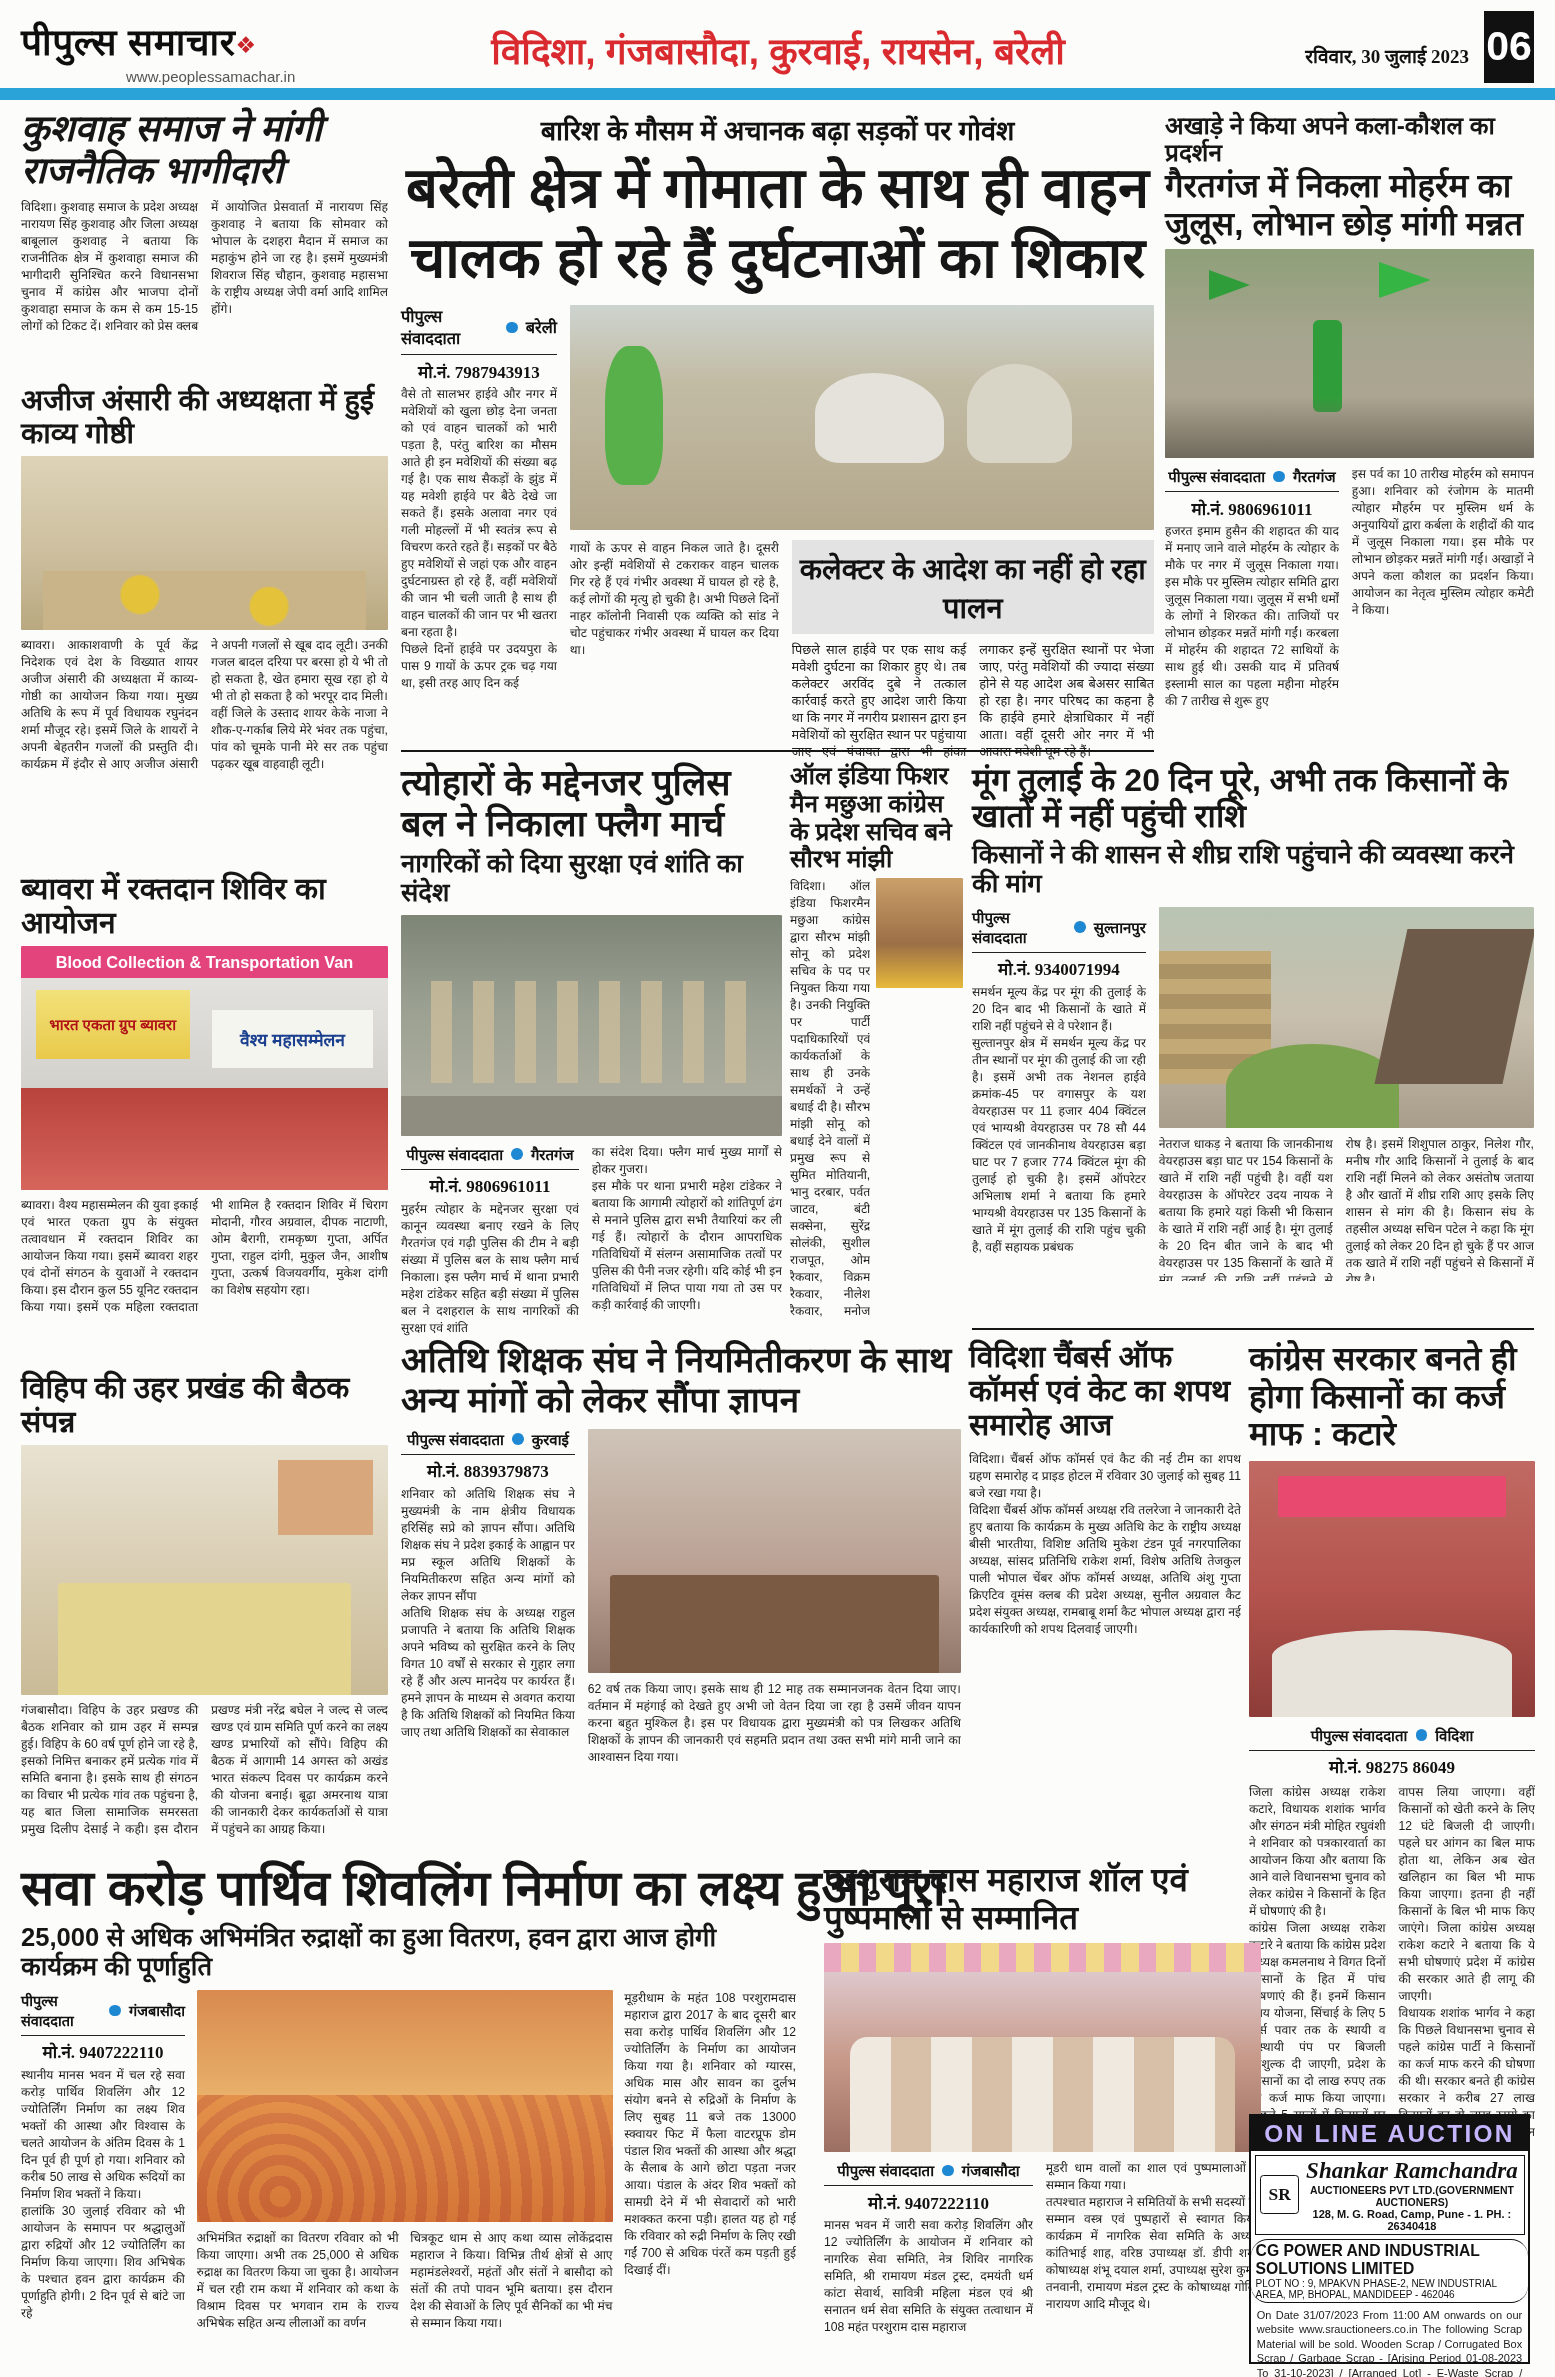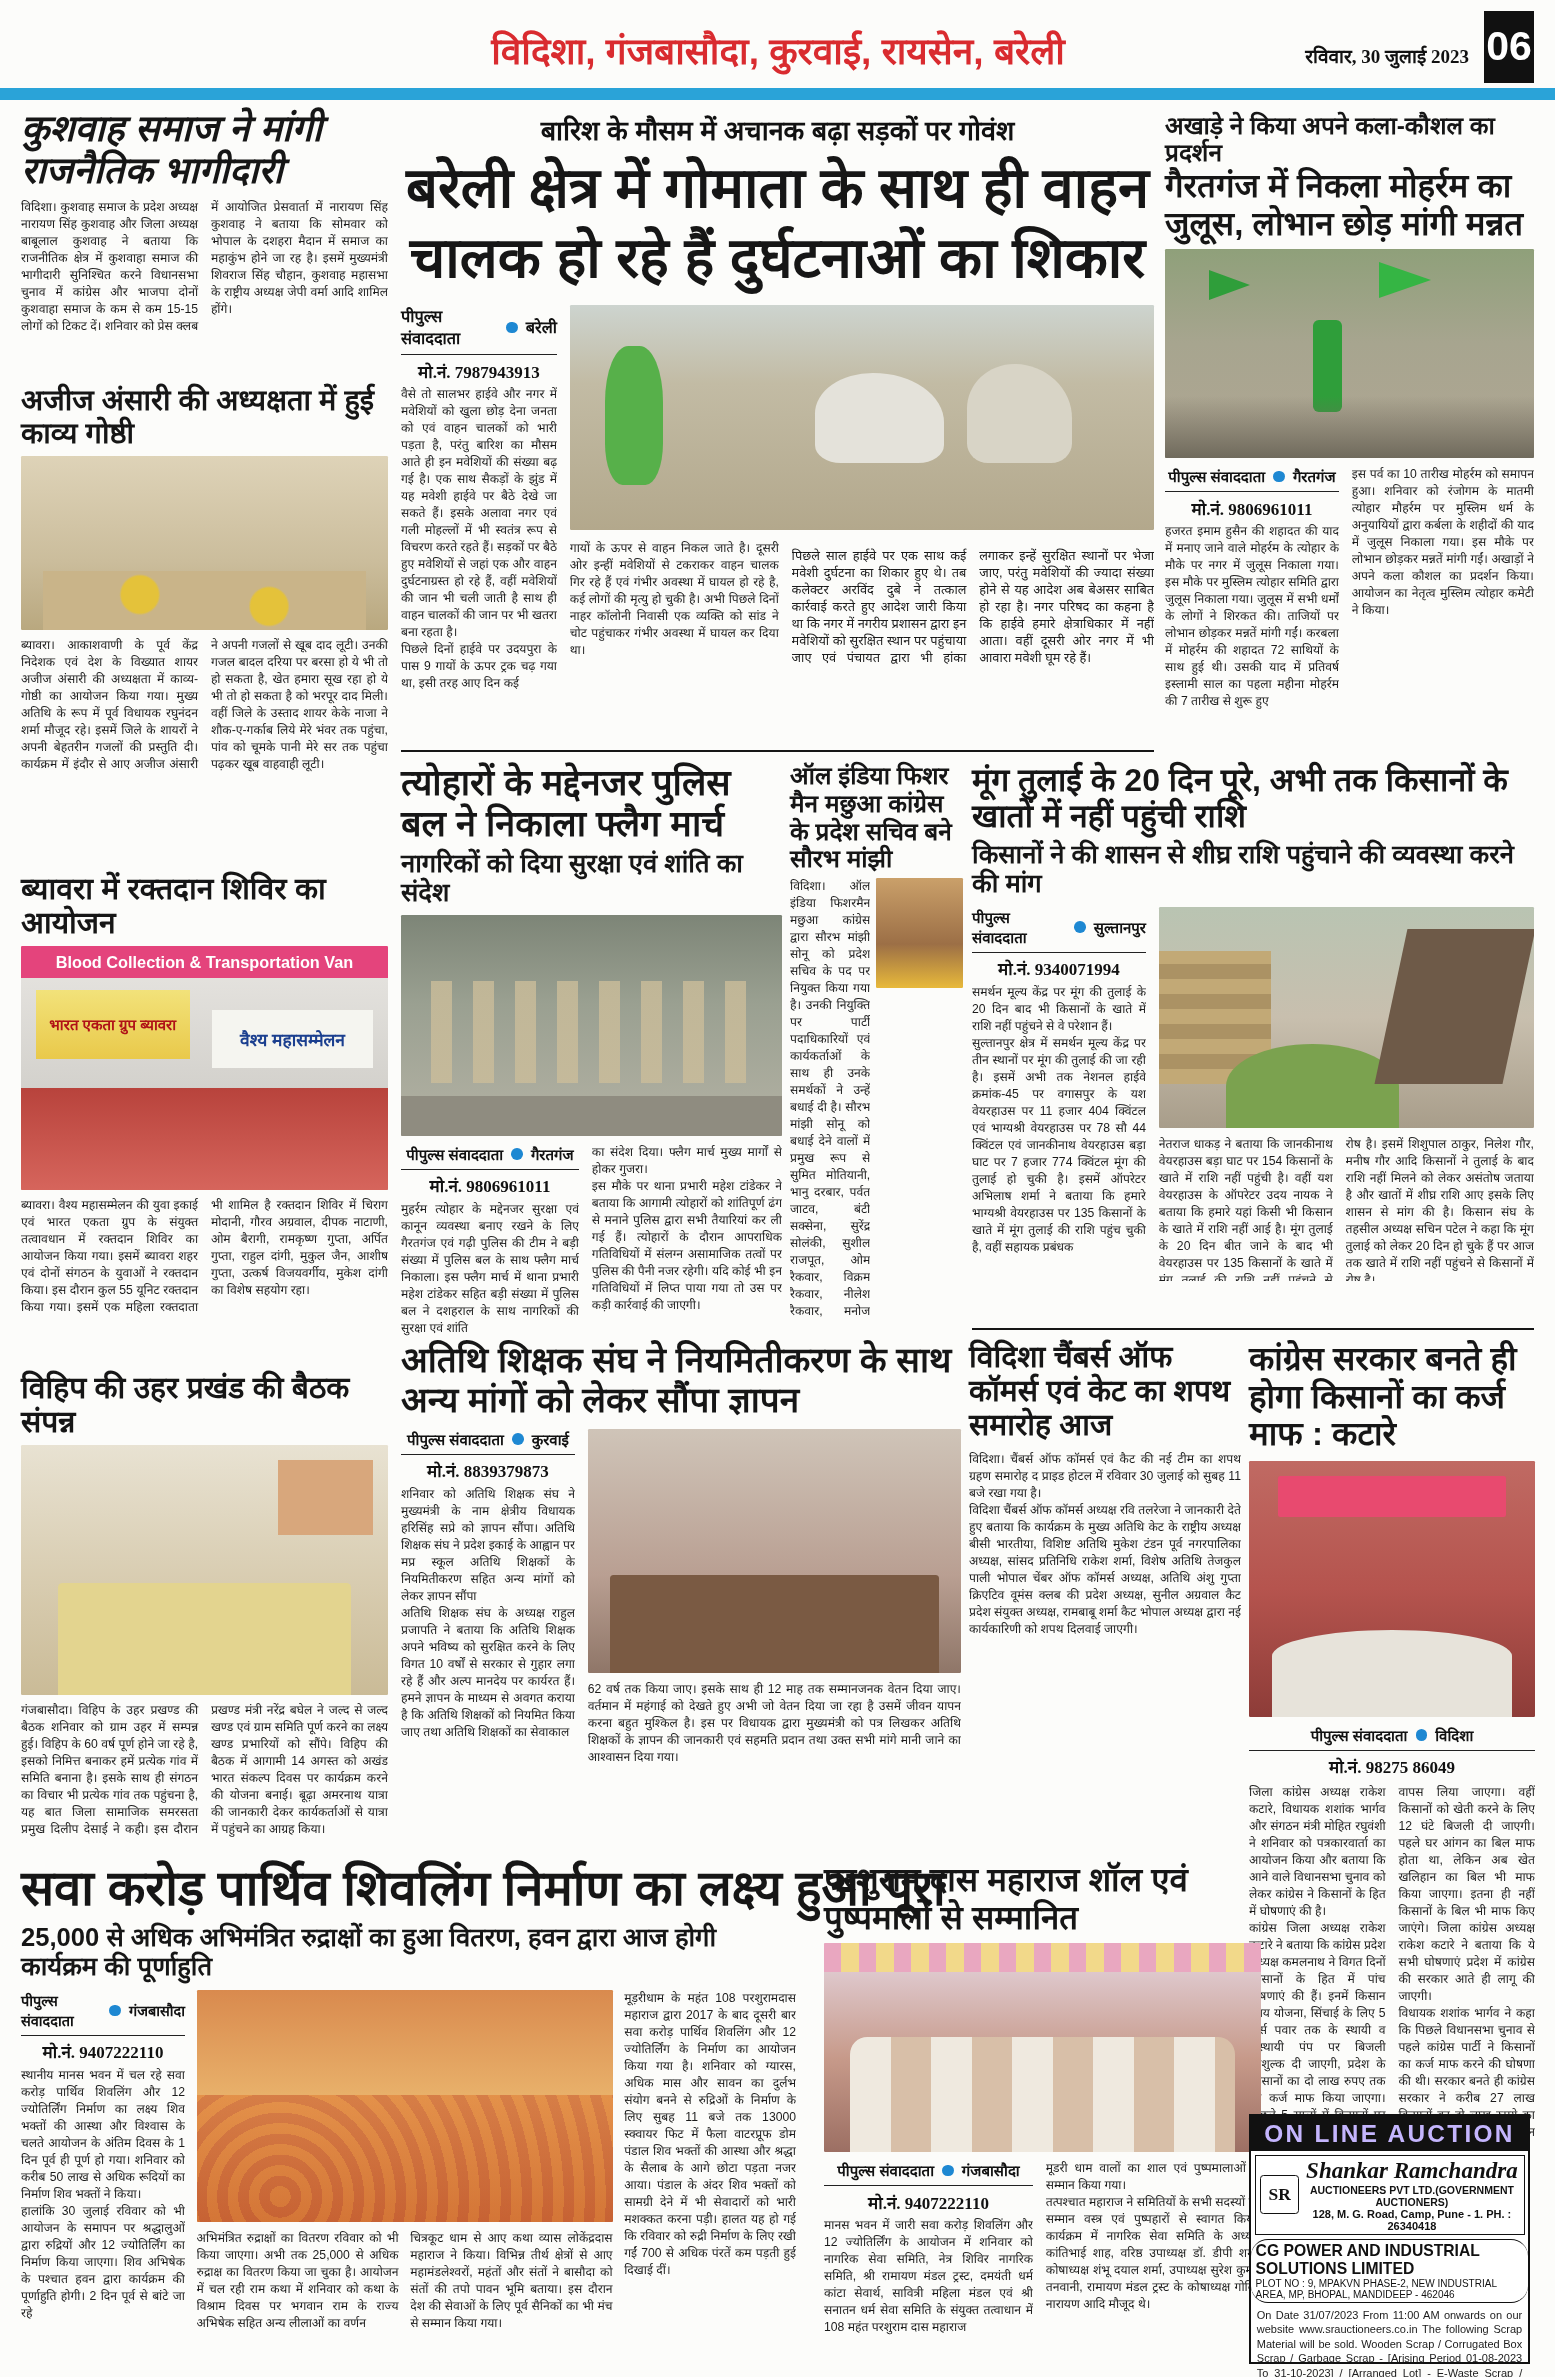--- a/index.html
+++ b/index.html
@@ -22,20 +22,26 @@
   .graybox-h{background:#e3e3e3;font-weight:bold;text-align:center;}
   .banner{position:absolute;display:flex;align-items:center;justify-content:center;font-weight:bold;}
   .adbox{border:2.3px solid #111;background:#fff;}
   .flag{position:absolute;width:0;height:0;}
 </style>
 </head>
 <body>
 
 <div class="page">
 
+  <div class="abs" style="left:21px;top:15px;width:250px;">
+    <div style="font-size:37px;font-weight:bold;letter-spacing:0.6px;color:#0d0d0d;">
+      <span>पीपुल्स समाचार</span><span style="color:#c9242a;font-size:23px;vertical-align:middle;">❖</span>
+    </div>
+    <div style="font-size:15px;color:#555;margin-top:2.3px;padding-left:105px;">www.peoplessamachar.in</div>
+  </div>
   <div class="abs center" style="left:360px;top:24.4px;width:836px;font-size:37px;font-weight:bold;color:#d92b2f;">विदिशा, गंजबासौदा, कुरवाई, रायसेन, बरेली</div>
   <div class="abs" style="left:1295px;top:43px;width:174px;text-align:right;font-size:19px;font-weight:bold;font-family:'Liberation Serif','DejaVu Serif',serif;">रविवार, 30 जुलाई 2023</div>
   <div class="abs" style="left:1484px;top:10.5px;width:50px;height:72px;background:#111;color:#fff;display:flex;align-items:center;justify-content:center;font-size:41px;font-weight:bold;">06</div>
   <div class="abs" style="left:0;top:88px;width:1555px;height:11.6px;background:#2aa3d8;"></div>
 
   <div class="abs" style="left:21px;top:108px;width:367px;height:1742px;display:flex;flex-direction:column;">
 
     <div>
       <div class="hd" style="font-size:37px;margin-bottom:5.8px;font-style:italic;">कुशवाह समाज ने मांगी राजनैतिक भागीदारी</div>
       <div class="body cols2" style="height:174px;margin-top:7px;"><span>विदिशा। कुशवाह समाज के प्रदेश अध्यक्ष नारायण सिंह कुशवाह और जिला अध्यक्ष बाबूलाल कुशवाह ने बताया कि राजनीतिक क्षेत्र में कुशवाहा समाज की भागीदारी सुनिश्चित करने विधानसभा चुनाव में कांग्रेस और भाजपा दोनों कुशवाहा समाज के कम से कम 15-15 लोगों को</span> <span>टिकट दें। शनिवार को प्रेस क्लब में आयोजित प्रेसवार्ता में नारायण सिंह कुशवाह ने बताया कि सोमवार को भोपाल के दशहरा मैदान में समाज का महाकुंभ होने जा रह है। इसमें मुख्यमंत्री शिवराज सिंह चौहान, कुशवाह महासभा के राष्ट्रीय अध्यक्ष जेपी वर्मा आदि शामिल होंगे।</span></div>
@@ -88,20 +94,21 @@
       </div>
       <div style="flex:1;">
         <div class="photo" style="height:225px;background:linear-gradient(180deg,#cdd4cf 0%,#c2bba4 35%,#b3a88c 100%);">
           <div class="abs" style="left:6%;top:18%;width:10%;height:62%;background:#57b04a;border-radius:40% 40% 30% 30%;"></div>
           <div class="abs" style="left:42%;top:30%;width:22%;height:40%;background:#e4e2da;border-radius:45% 55% 20% 20%;"></div>
           <div class="abs" style="left:68%;top:26%;width:18%;height:44%;background:#d8d4c6;border-radius:45% 55% 20% 20%;"></div>
         </div>
         <div style="display:flex;gap:12.8px;margin-top:9.3px;">
           <div class="body" style="width:209px;height:174px;flex:0 0 auto;">गायों के ऊपर से वाहन निकल जाते है। दूसरी ओर इन्हीं मवेशियों से टकराकर वाहन चालक गिर रहे हैं एवं गंभीर अवस्था में घायल हो रहे है, कई लोगों की मृत्यु हो चुकी है। अभी पिछले दिनों नाहर कॉलोनी निवासी एक व्यक्ति को सांड ने चोट पहुंचाकर गंभीर अवस्था में घायल कर दिया था।</div>
           <div style="flex:1;">
+            <div class="graybox-h" style="font-size:29px;padding:8.1px 3.5px;">कलेक्टर के आदेश का नहीं हो रहा पालन</div>
             <div class="body cols2" style="height:137px;margin-top:7px;font-size:12.8px;"><span>पिछले साल हाईवे पर एक साथ कई मवेशी दुर्घटना का शिकार हुए थे। तब कलेक्टर अरविंद दुबे ने तत्काल कार्रवाई करते हुए आदेश जारी किया था कि नगर में नगरीय प्रशासन द्वारा इन मवेशियों को सुरक्षित स्थान पर पहुंचाया जाए एवं पंचायत द्वारा भी</span> <span>हांका लगाकर इन्हें सुरक्षित स्थानों पर भेजा जाए, परंतु मवेशियों की ज्यादा संख्या होने से यह आदेश अब बेअसर साबित हो रहा है। नगर परिषद का कहना है कि हाईवे हमारे क्षेत्राधिकार में नहीं आता। वहीं दूसरी ओर नगर में भी आवारा मवेशी घूम रहे हैं।</span></div>
           </div>
         </div>
       </div>
     </div>
   </div>
   <div class="abs rule" style="left:401px;top:750px;width:753px;height:2.3px;"></div>
 
   <div class="abs" style="left:1165px;top:108px;width:369px;height:639px;">
     <div class="hd" style="font-size:24.4px;font-weight:bold;margin-top:3.5px;">अखाड़े ने किया अपने कला-कौशल का प्रदर्शन</div>

